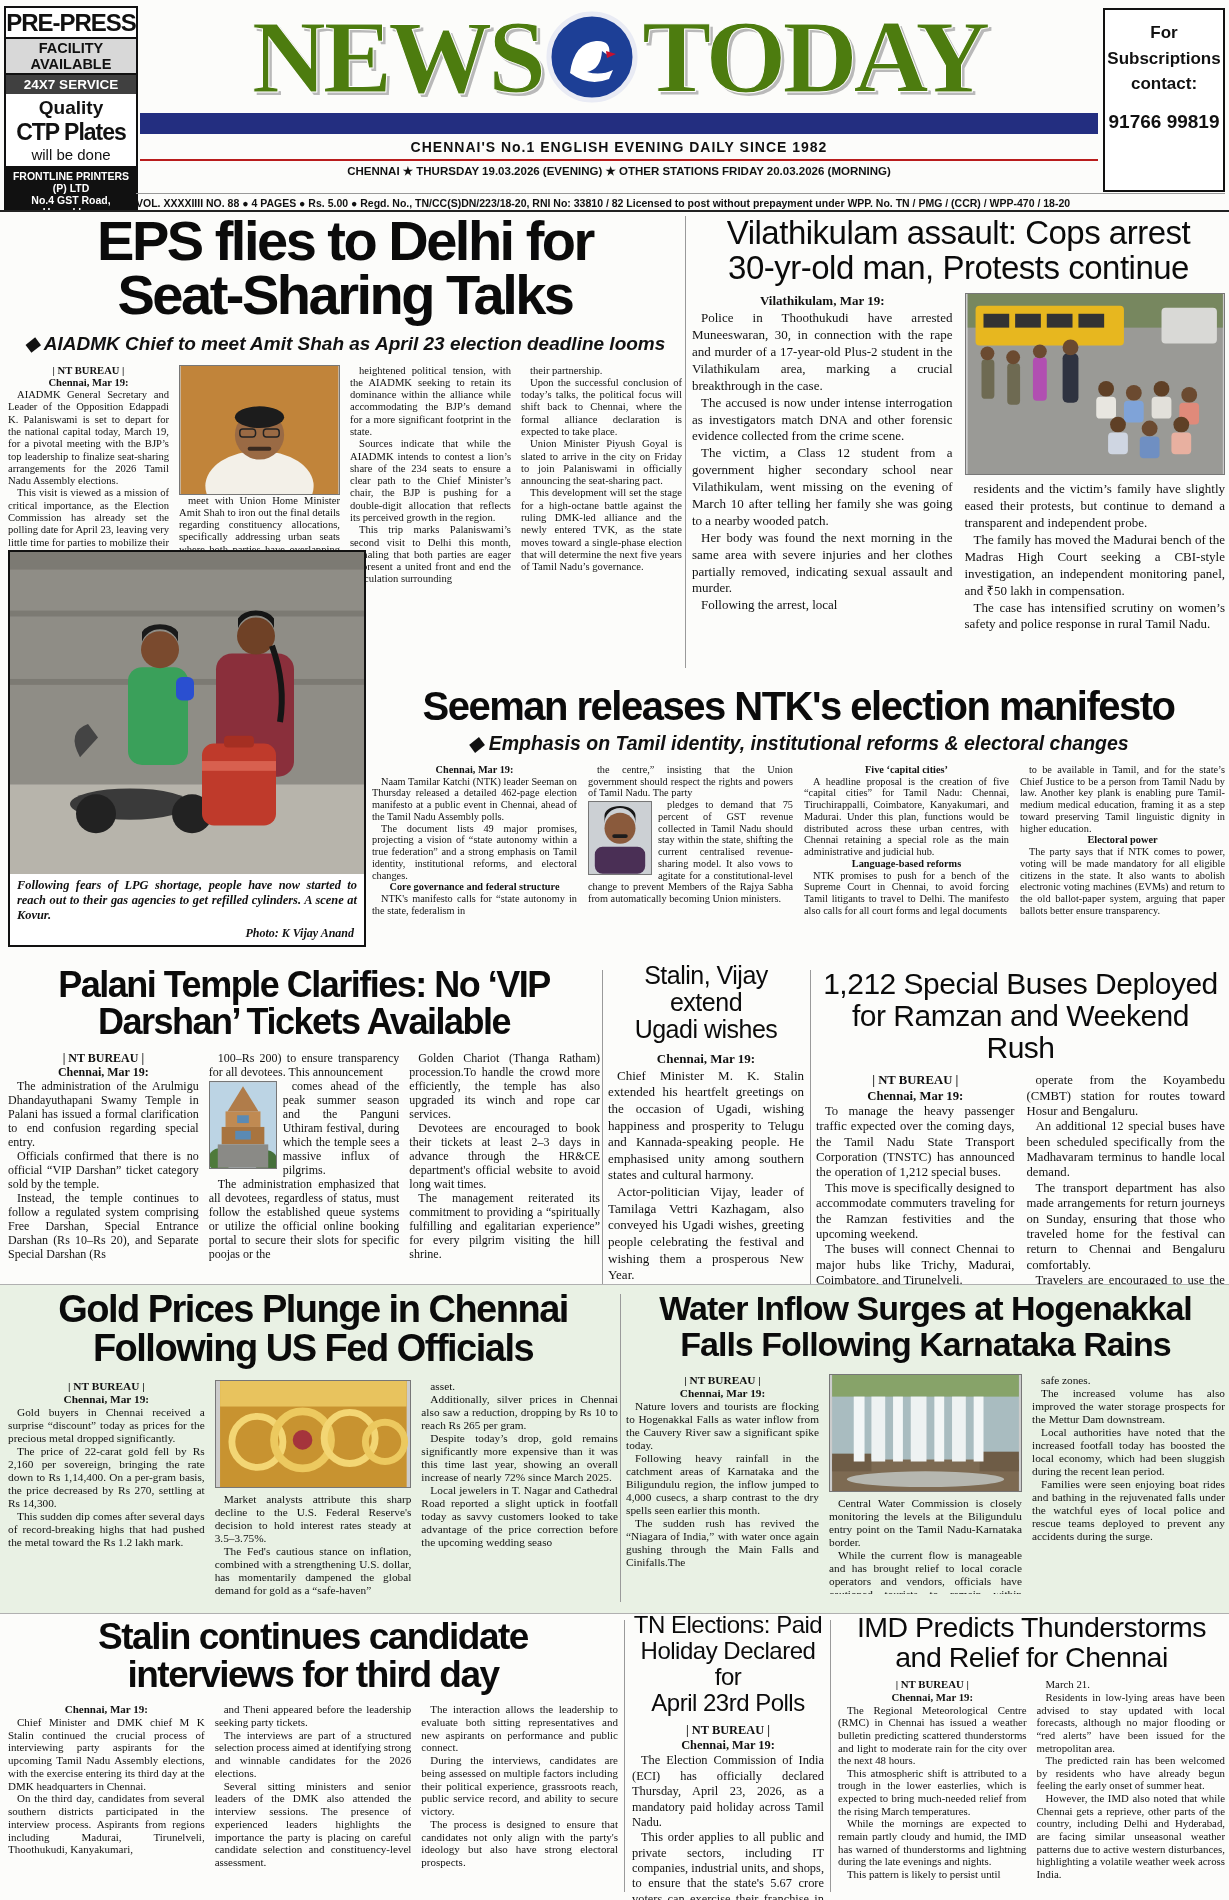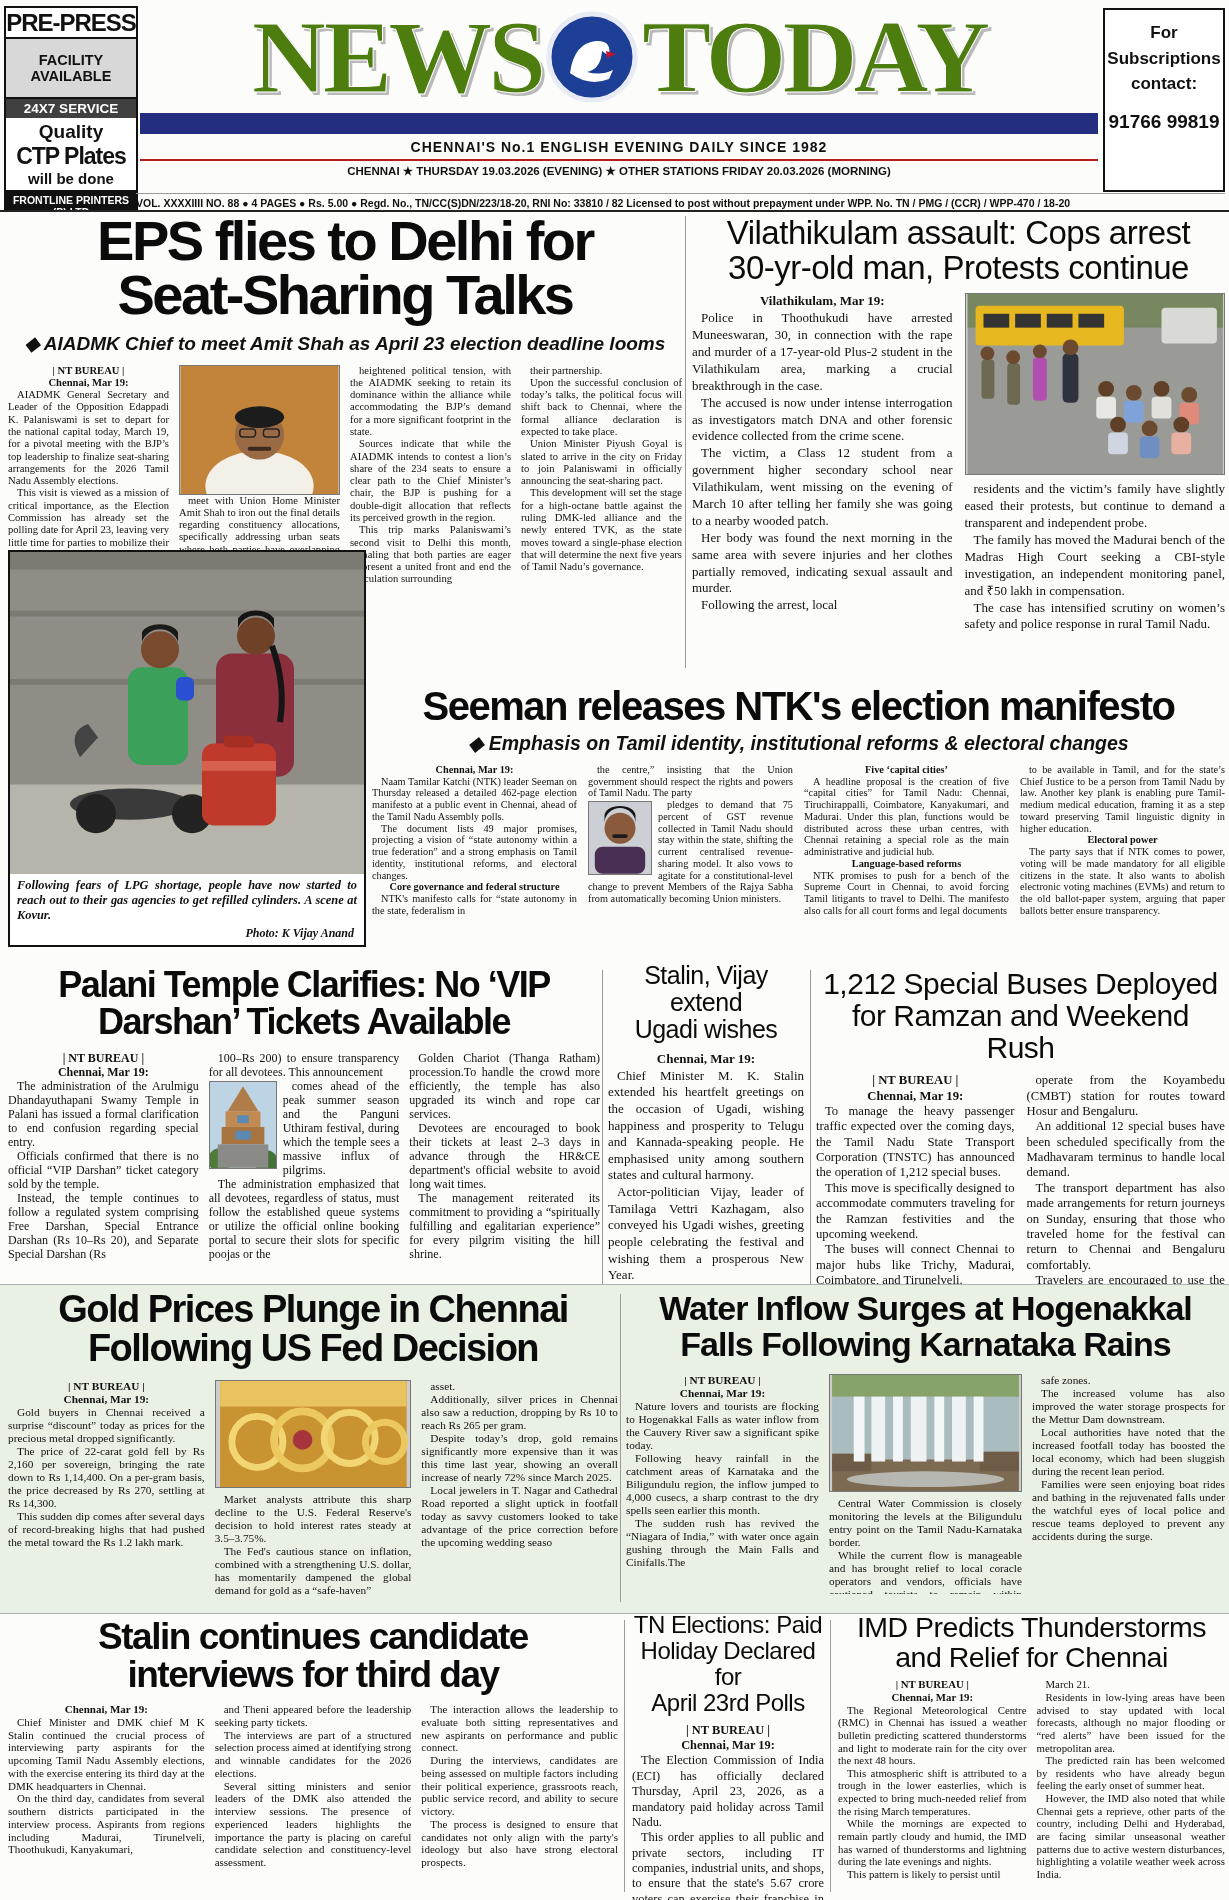--- a/index.html
+++ b/index.html
@@ -3,25 +3,25 @@
 <meta charset="utf-8">
 <style>
   html,body{margin:0;padding:0;background:#e8e8e8;}
   #page{position:relative;width:1229px;height:1900px;background:#fcfcfa;margin:0 auto;overflow:hidden;
         font-family:"Liberation Serif",serif;color:#111;}
   .abs{position:absolute;}
   
   .adbox{left:4px;top:6px;width:130px;height:202px;border:2px solid #111;background:#fff;
          font-family:"Liberation Sans",sans-serif;text-align:center;display:flex;flex-direction:column;overflow:hidden;}
   .ad1{font-size:24px;font-weight:bold;letter-spacing:-1px;padding-top:1px;}
-  .ad2{font-size:14.5px;font-weight:bold;background:#d8d8d8;border-top:2px solid #111;border-bottom:2px solid #111;padding:13px 0;}
+  .ad2{font-size:14.5px;font-weight:bold;background:#d8d8d8;border-top:2px solid #111;border-bottom:2px solid #111;padding:1px 0;}
   .ad3{font-size:13.5px;font-weight:bold;background:#404040;color:#fff;padding:2px 0;}
   .ad4{font-size:19px;font-weight:bold;padding-top:3px;}
   .ad5{font-size:23px;font-weight:bold;letter-spacing:-1px;}
-  .ad6{font-size:15px;font-weight:bold;padding-bottom:3px;border-bottom:2px solid #111;}
+  .ad6{font-size:15px;font-weight:normal;padding-bottom:3px;border-bottom:2px solid #111;}
   .ad7{font-size:10.5px;font-weight:bold;background:#111;color:#fff;padding-top:2px;}
   .ad8{font-size:10.5px;font-weight:bold;background:#111;color:#fff;padding-bottom:2px;}
   .subbox{right:4px;top:8px;width:122px;height:184px;border:2px solid #111;box-shadow:0 0 0 1px #fff inset;
           background:#fff;font-family:"Liberation Sans",sans-serif;text-align:center;padding-top:10px;box-sizing:border-box;}
   .sub1{font-size:17px;font-weight:bold;line-height:1.5;}
   .subphone{font-size:19px;font-weight:bold;margin-top:14px;}
   .mastctr{left:140px;top:2px;width:958px;text-align:center;}
   .titlerow{display:flex;justify-content:center;align-items:center;gap:4px;}
   .brand{font-family:Liberation Serif, serif;font-weight:bold;font-size:104px;line-height:1.05;
          color:#4d7c0f;letter-spacing:-4px;text-shadow:3px 3px 0 #b9b9b9;-webkit-text-stroke:1px #fff;}
@@ -382,21 +382,21 @@
             <p>Travelers are encouraged to use the TNSTC official app or website for advanced bookings, as several key routes are already nearing full capacity.</p>
           </div>
         </div>
     </div>
   </article>
 
   <div class="abs greenband"></div>
 
   <article class="abs" style="left:8px;top:1290px;width:610px;">
     <h2 class="hl hlb" style="font-size:38px;line-height:1.03;letter-spacing:-1.5px;">
-      <span>Gold Prices Plunge in Chennai</span><br><span>Following US Fed Decision</span>
+      <span>Gold Prices Plunge in Chennai</span><br><span>Following US Fed Officials</span>
     </h2>
     <div class="body" style="margin-top:12px;gap:10px;height:220px;font-size:11.3px;line-height:1.15;">
       <div class="col">
         <div class="byline">| NT BUREAU |</div>
         <div class="dateline">Chennai, Mar 19:</div>
         <div>
             <p>Gold buyers in Chennai received a surprise “discount” today as prices for the precious metal dropped significantly.</p>
             <p>The price of 22-carat gold fell by Rs 2,160 per sovereign, bringing the rate down to Rs 1,14,400. On a per-gram basis, the price decreased by Rs 270, settling at Rs 14,300.</p>
             <p>This sudden dip comes after several days of record-breaking highs that had pushed the metal toward the Rs 1.2 lakh mark.</p>
           </div>

